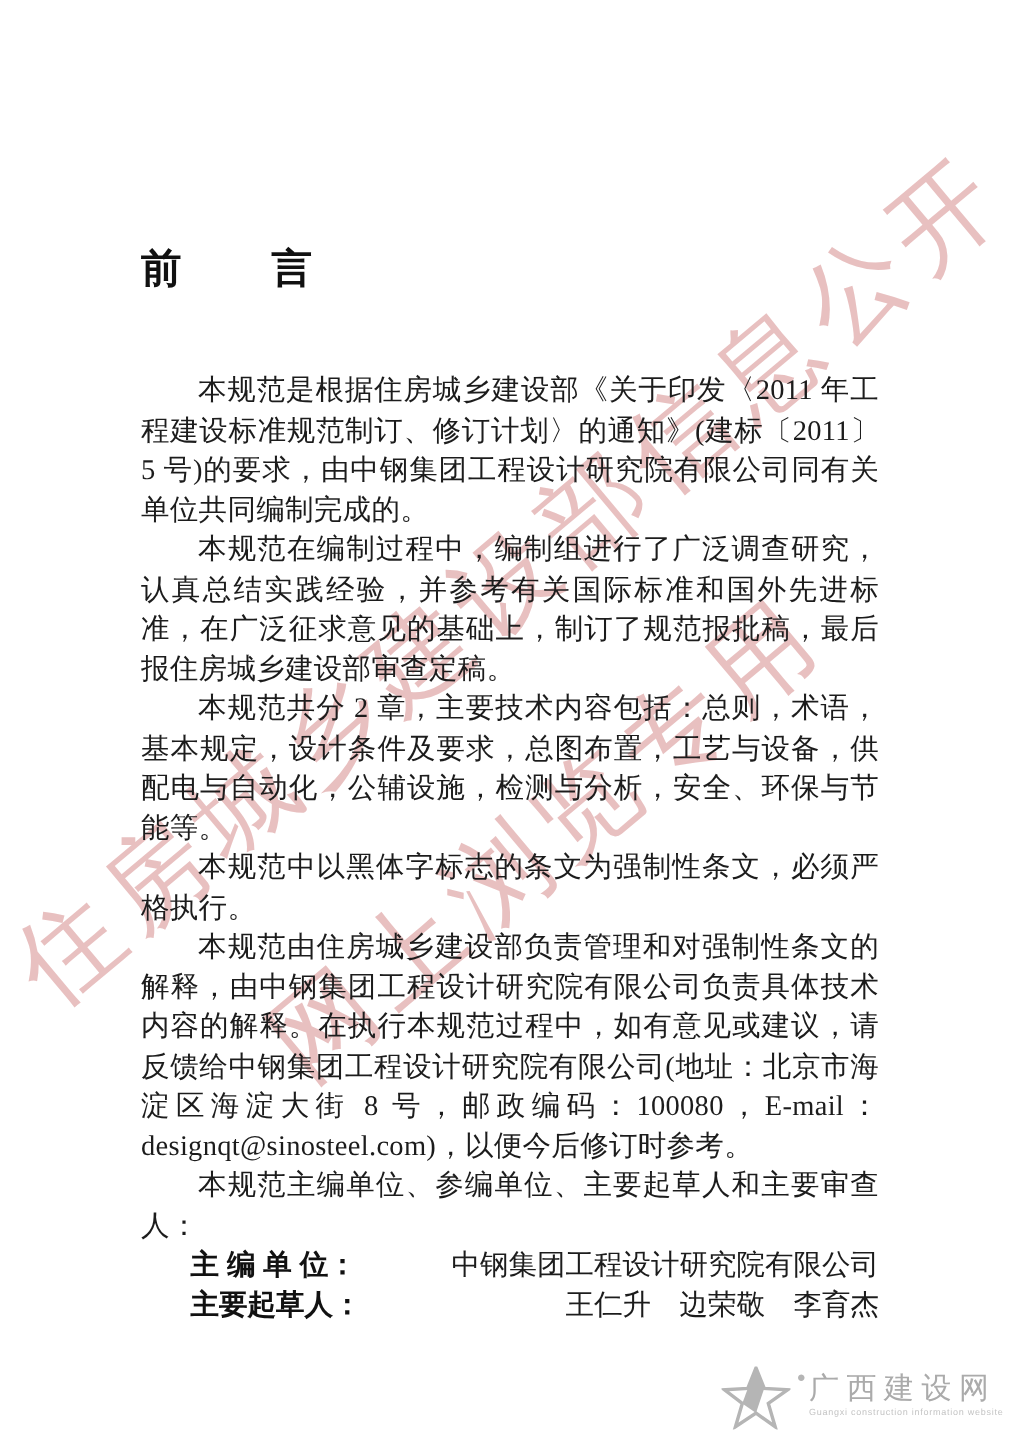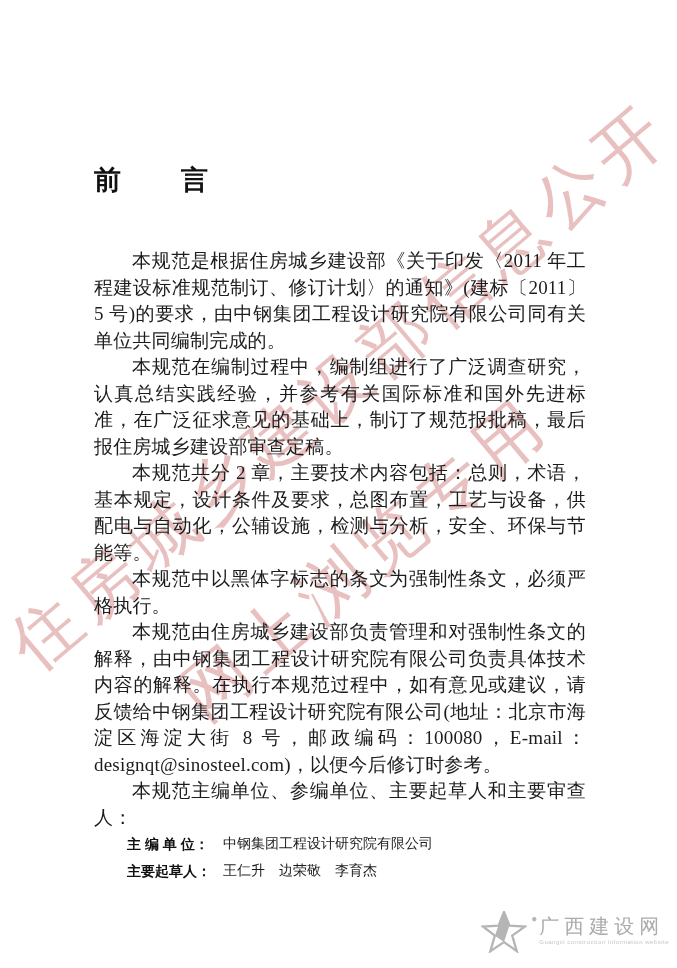--- a/index.html
+++ b/index.html
@@ -44,22 +44,23 @@
     line-height:26.5px;
     text-indent:38px;
     text-align:justify;
     text-align-last:left;
     letter-spacing:0.2px;
   }
   .credits{margin-top:0;}
   .credit{
     position:relative;
     padding-left:129px;
-    font-size:14px;
+    font-size:19px;
     line-height:26.5px;
+    text-align:right;
   }
   .credit .label{
     position:absolute;left:33px;top:0;
     font-family:"Liberation Sans","DejaVu Sans",sans-serif;
     font-weight:bold;
     white-space:nowrap;
     color:#111;
   }
   .credit .line{white-space:nowrap;}
   

